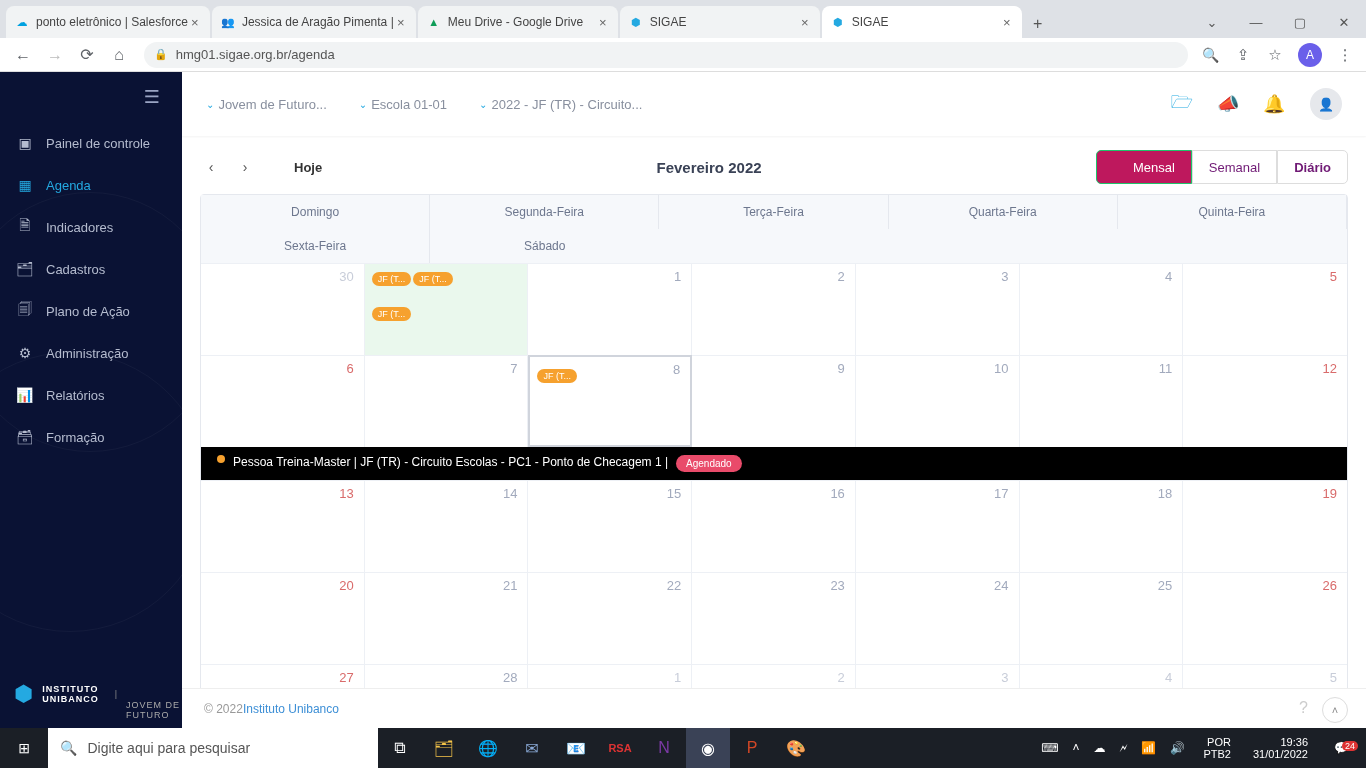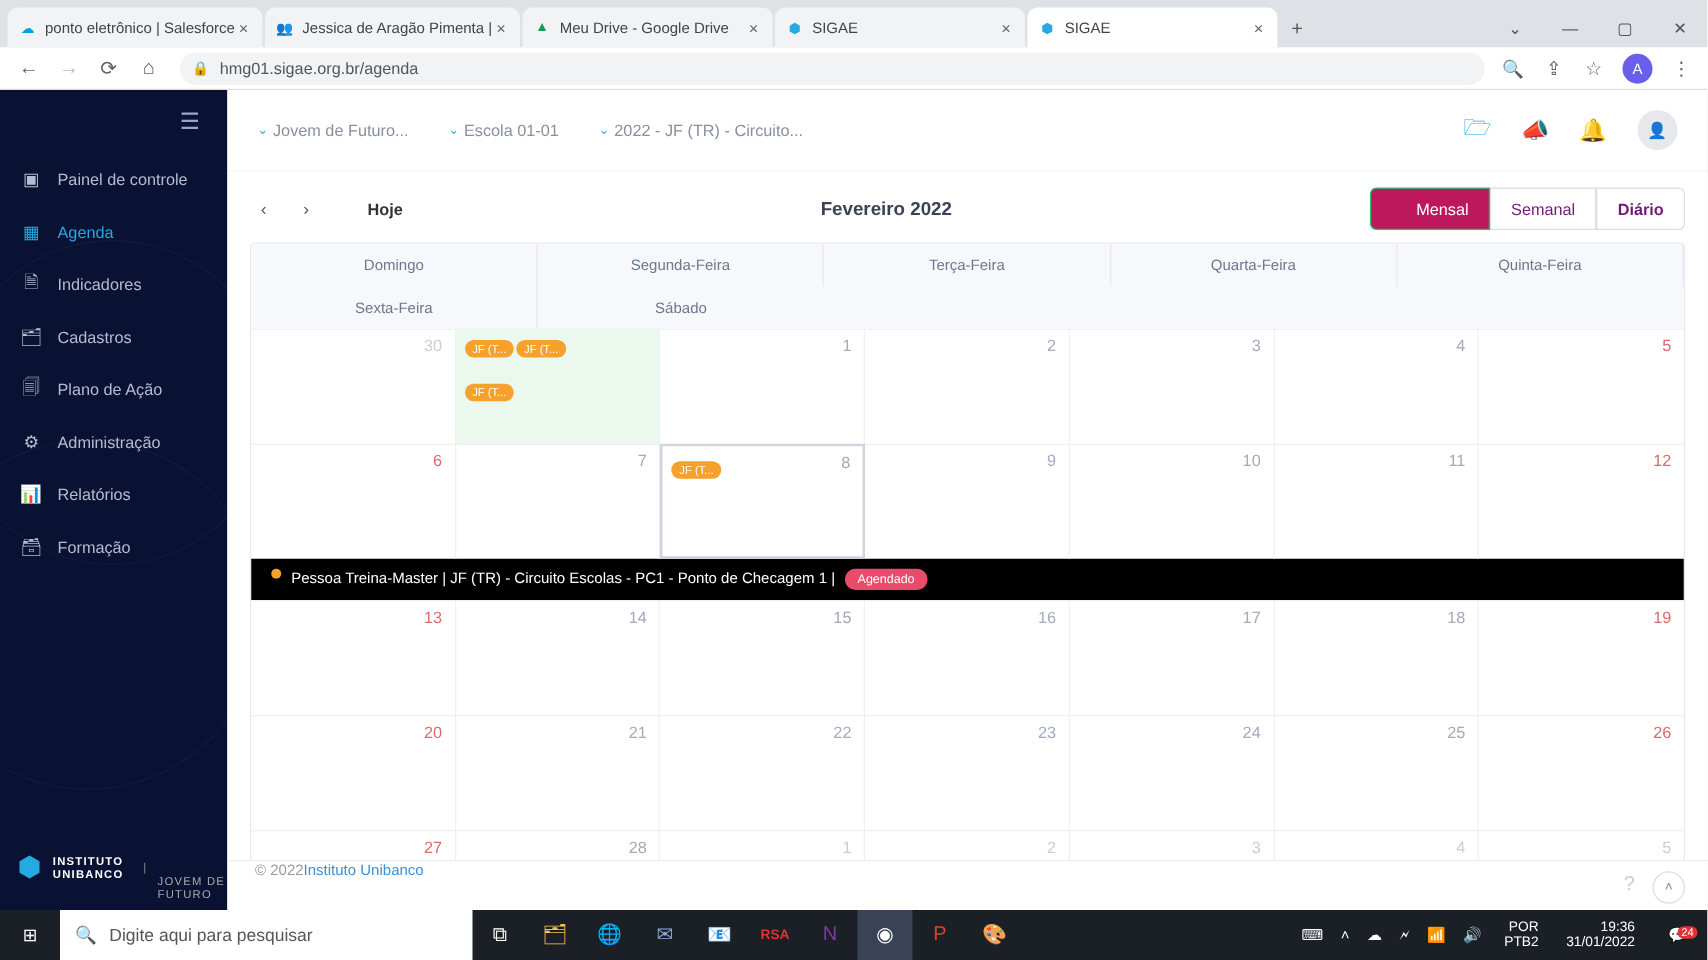--- a/index.html
+++ b/index.html
@@ -78,21 +78,21 @@
   .cell-selected{border:2px solid #d0d4dc;}
 
   .allday-bar { background: #000000; color: #fff; display: flex; padding: 8px 16px; font-size: 12px; gap: 8px; }
   .allday-dot { width: 8px; height: 8px; border-radius: 50%; background: #f6a12e; }
   .allday-badge { background: #e94b6a; padding: 3px 10px; border-radius: 10px; font-size: 10px; }
 
   .tooltip { position: absolute; top: 128px; left: 480px; width: 180px; background: #1a1a1a; color: #fff; border-radius: 5px; padding: 10px 12px; font-size: 11px; text-align: center; line-height: 1.6; z-index: 5; }
   .tooltip:after { content:''; position:absolute; bottom:-6px; left:50%; margin-left:-6px; border:6px solid transparent; border-top-color:#1a1a1a; border-bottom:none;}
   .tooltip .tt-title{font-weight:600; margin-bottom:6px;}
 
-  .footer { height: 40px; display: flex; padding: 0 22px; font-size: 12px; color: #999; border-top: 1px solid #eee; background:#fff; position:relative;}
+  .footer { height: 40px; display: flex; align-items: center; padding: 0 22px; font-size: 12px; color: #999; border-top: 1px solid #eee; background:#fff; position:relative;}
   .footer a { color: #3d8fd6; text-decoration: none; }
   .footer .help{position:absolute;right:58px;top:10px;color:#ccc;font-size:16px;cursor:pointer;}
   .footer .scroll-top{position:absolute;right:18px;top:8px;width:26px;height:26px;border:1px solid #ddd;border-radius:50%;display:flex;align-items:center;justify-content:center;font-size:11px;color:#888;cursor:pointer;}
 
   
   .taskbar { height: 40px; background: #1b1f26; display: flex; align-items: center; color: #fff; font-size: 12px; }
   .tb-start { width: 48px; height: 40px; display: flex; align-items: center; justify-content: center; font-size: 14px; cursor:pointer;}
   .tb-search { background: #fff; color: #555; height: 40px; width: 330px; display: flex; align-items: center; padding: 0 12px; gap: 10px; font-size: 14px;}
   .tb-icons { display: flex; align-items: center; height: 40px; }
   .tb-icon { width: 44px; height: 40px; display: flex; align-items: center; justify-content: center; font-size: 16px; cursor:pointer;}

